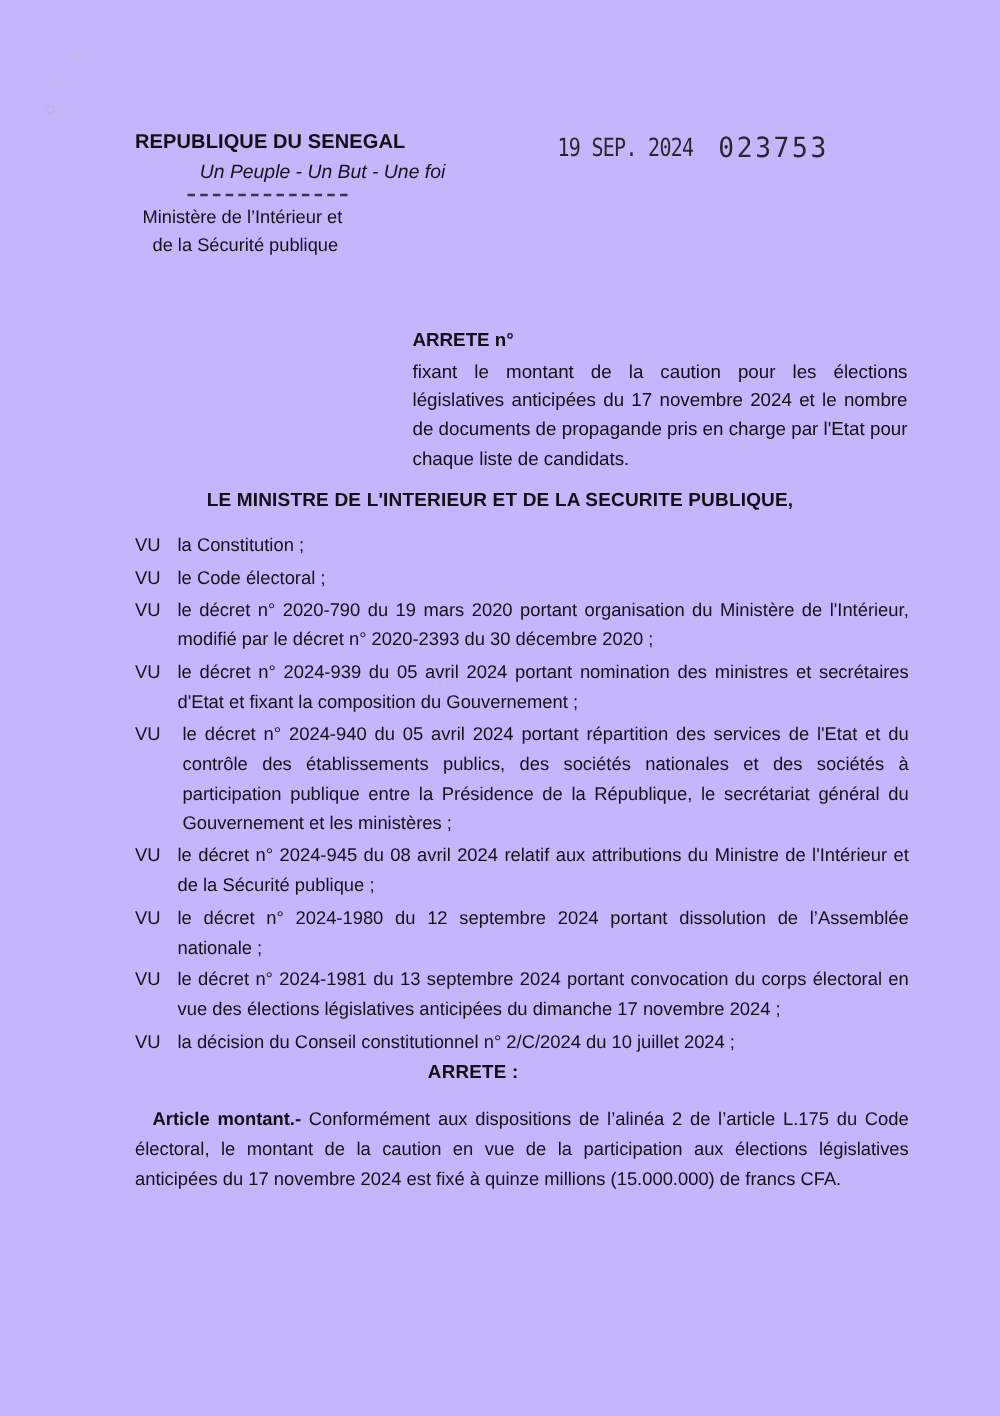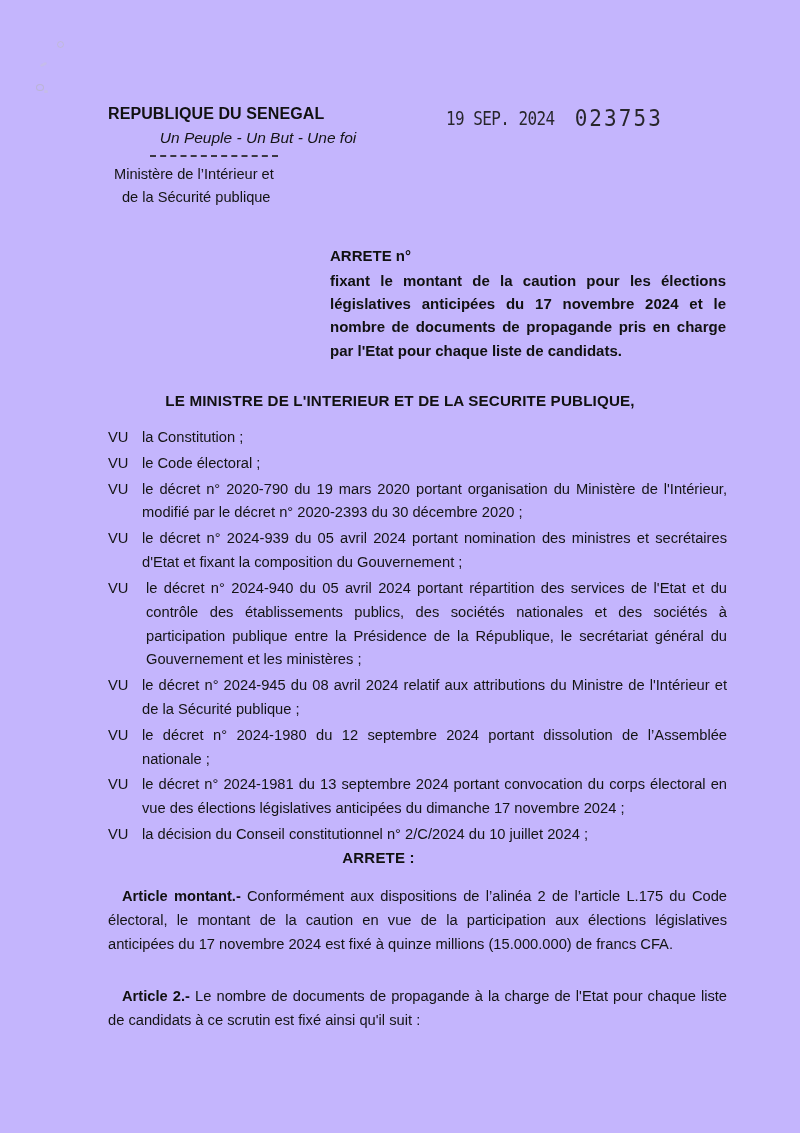--- a/index.html
+++ b/index.html
@@ -98,32 +98,32 @@
     letter-spacing: 2.1px;
     transform: scaleY(1.06);
     transform-origin: left bottom;
     opacity: .93;
   }
 
   
   .title-block {
     position: absolute;
     left: 330px;
-    top: 245px;
+    top: 262px;
     width: 396px;
   }
   .title-no {
     font-size: 15px;
     font-weight: bold;
     line-height: 1.5;
     color: #111;
   }
   .title-body {
     font-size: 15px;
-    font-weight: bold;
+    font-weight: normal;
     line-height: 1.56;
     text-align: justify;
     text-align-last: left;
     color: #111;
     margin-top: 1px;
   }
 
   
   .minister-heading {
     position: absolute;
@@ -264,15 +264,14 @@
       </div>
       <div class="vu-item">
         <span class="vu-tag">VU</span>
         <span class="vu-text">la décision du Conseil constitutionnel n° 2/C/2024 du 10 juillet 2024 ;</span>
       </div>
     </div>
 
   <div class="arrete-word">ARRETE :</div>
 
   <div class="article" id="article-1"><span class="lead">Article montant.-</span><span> Conformément aux dispositions de l’alinéa 2 de l’article L.175 du Code électoral, le montant de la caution en vue de la participation aux élections législatives anticipées du 17 novembre 2024 est fixé à quinze millions (15.000.000) de francs CFA.</span></div>
-  <div class="article" id="article-2"><span class="lead">Article 2.-</span><span> Le nombre de documents de propagande à la charge de l'Etat pour chaque liste de candidats à ce scrutin est fixé ainsi qu'il suit :</span></div>
 
 </div>
 
 </body></html>

